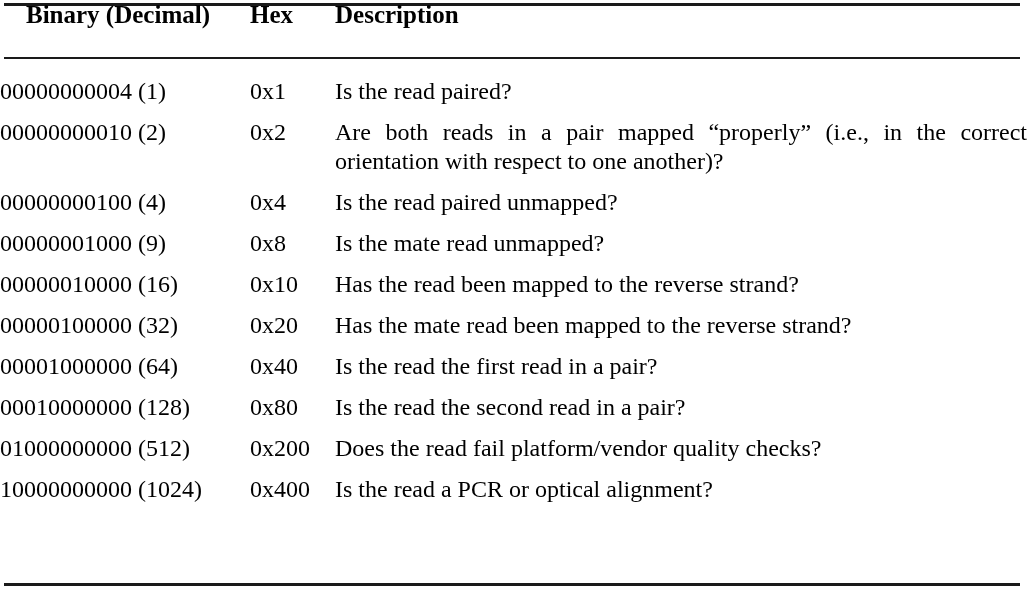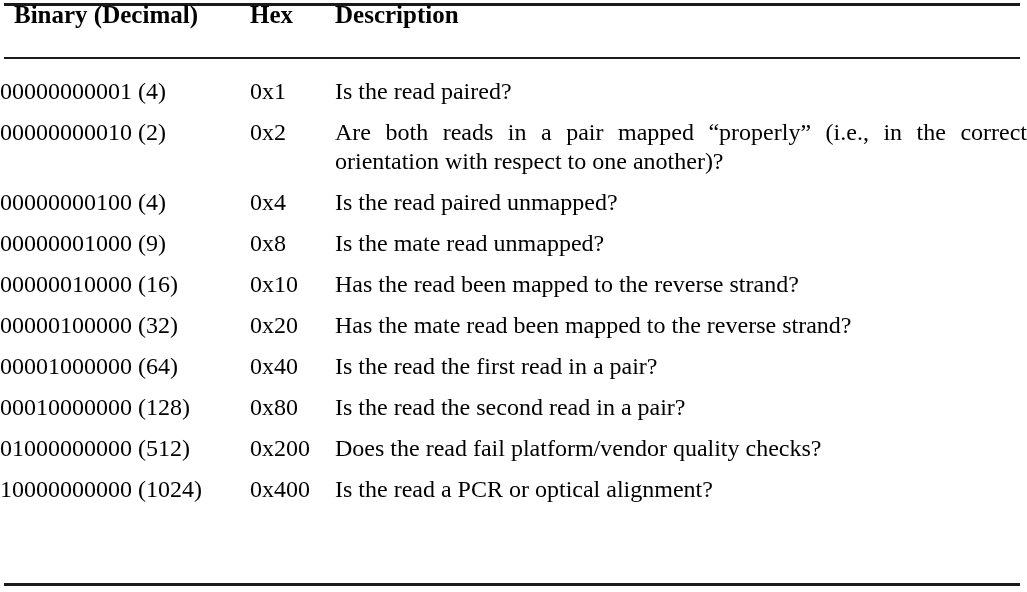--- a/index.html
+++ b/index.html
@@ -57,21 +57,21 @@
   thead th {
     font-weight: bold;
     font-size: 25px;
     line-height: 30px;
     text-align: left;
     height: 57px;
     padding-top: 13px;
     box-sizing: border-box;
     white-space: nowrap;
   }
-  thead th.h-binary { padding-left: 14px; }
+  thead th.h-binary { padding-left: 26px; }
   thead th.h-hex    { padding-left: 0px; }
   thead th.h-desc   { padding-left: 0px; }
 
   
   tbody tr.data-row > td {
     font-size: 24px;
     line-height: 29px;
     padding-top: 12px;
   }
   tbody tr.data-row.first-row > td { padding-top: 20px; }
@@ -110,21 +110,21 @@
     </colgroup>
     <thead>
       <tr>
         <th class="h-binary">Binary (Decimal)</th>
         <th class="h-hex">Hex</th>
         <th class="h-desc">Description</th>
       </tr>
     </thead>
     <tbody>
         <tr class="data-row first-row">
-          <td class="cell-binary">00000000001 (4)</td>
+          <td class="cell-binary">00000000004 (1)</td>
           <td class="cell-hex">0x1</td>
           <td class="cell-desc">Is the read paired?</td>
         </tr>
         <tr class="data-row">
           <td class="cell-binary">00000000010 (2)</td>
           <td class="cell-hex">0x2</td>
           <td class="cell-desc">Are both reads in a pair mapped “properly” (i.e., in the correct orientation with respect to one another)?</td>
         </tr>
         <tr class="data-row">
           <td class="cell-binary">00000000100 (4)</td>

